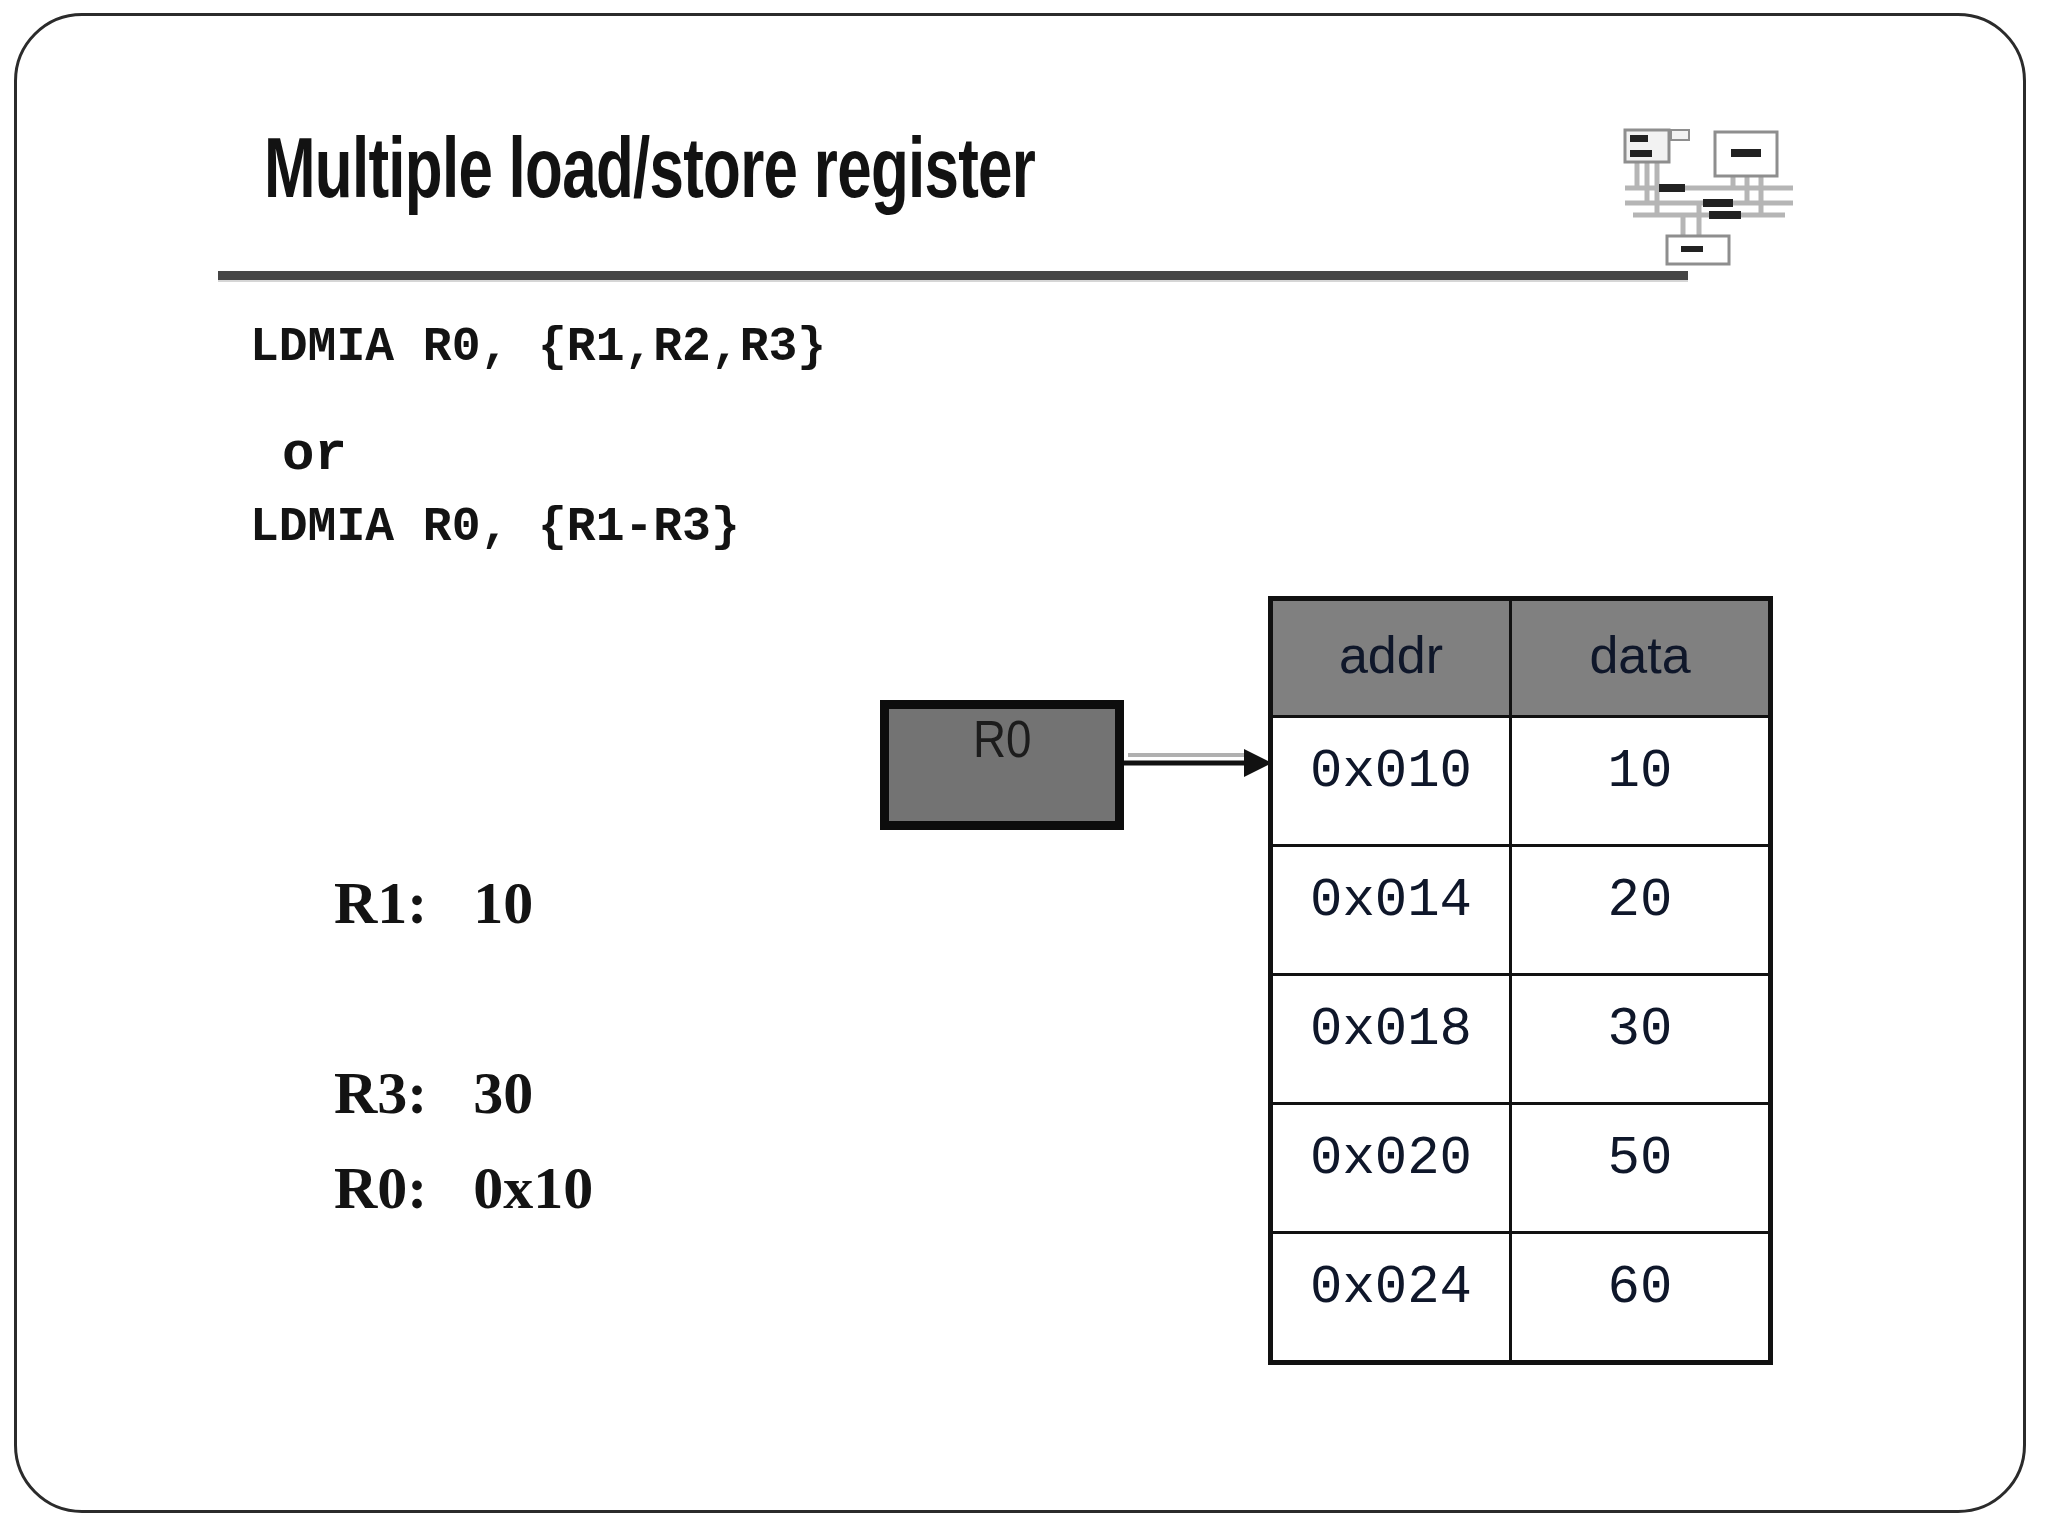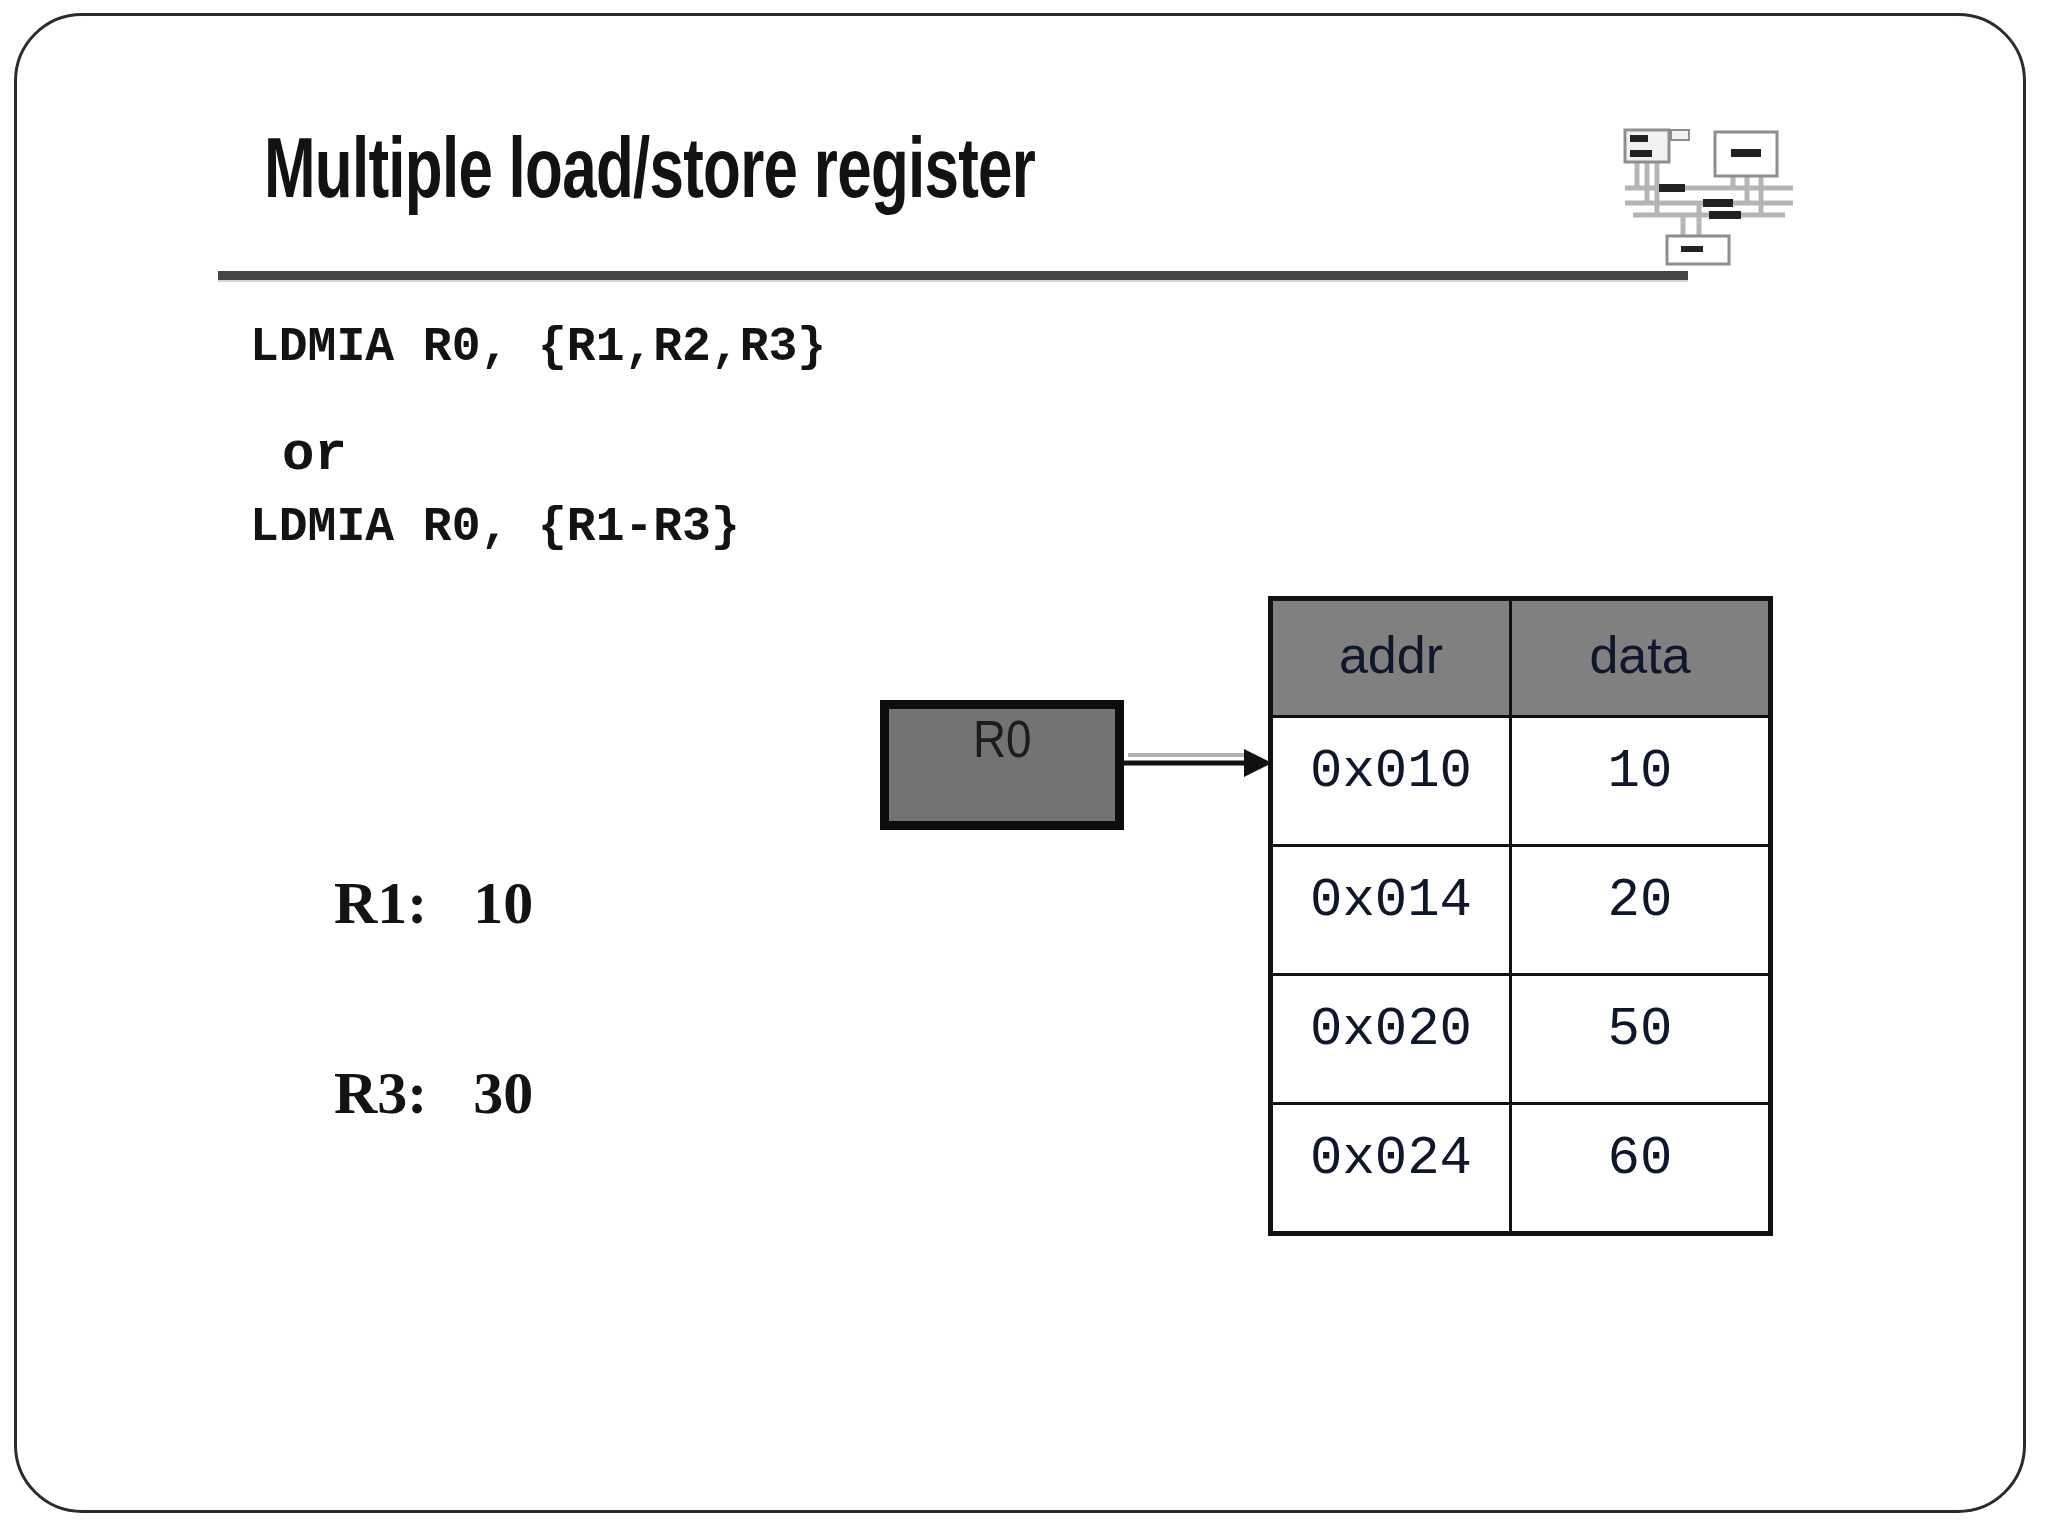--- a/index.html
+++ b/index.html
@@ -186,20 +186,23 @@
   <div class="code-line code-1">LDMIA R0, {R1,R2,R3}</div>
   <div class="code-line code-or">or</div>
   <div class="code-line code-2">LDMIA R0, {R1-R3}</div>
 
   <div class="reg-line reg-0">
     <span>R1:</span><span class="reg-value">10</span>
   </div>
   <div class="reg-line reg-2">
     <span>R3:</span><span class="reg-value">30</span>
   </div>
+  <div class="reg-line reg-3">
+    <span>R0:</span><span class="reg-value">0x10</span>
+  </div>
 
   <div class="pointer-box">
     <span class="pointer-box-label">R0</span>
   </div>
 
   <svg class="pointer-arrow" width="150" height="50" viewBox="0 0 150 50">
     <line x1="4" y1="17" x2="120" y2="17" stroke="#b0b0b0" stroke-width="4"></line>
     <line x1="0" y1="25" x2="124" y2="25" stroke="#111111" stroke-width="5"></line>
     <polygon points="120,11 148,25 120,39" fill="#111111"></polygon>
   </svg>
@@ -214,20 +217,24 @@
     <tbody>
       <tr>
         <td>0x010</td>
         <td>10</td>
       </tr>
       <tr>
         <td>0x014</td>
         <td>20</td>
       </tr>
       <tr>
+        <td>0x018</td>
+        <td>30</td>
+      </tr>
+      <tr>
         <td>0x020</td>
         <td>50</td>
       </tr>
       <tr>
         <td>0x024</td>
         <td>60</td>
       </tr>
     </tbody>
   </table>
 </div>

